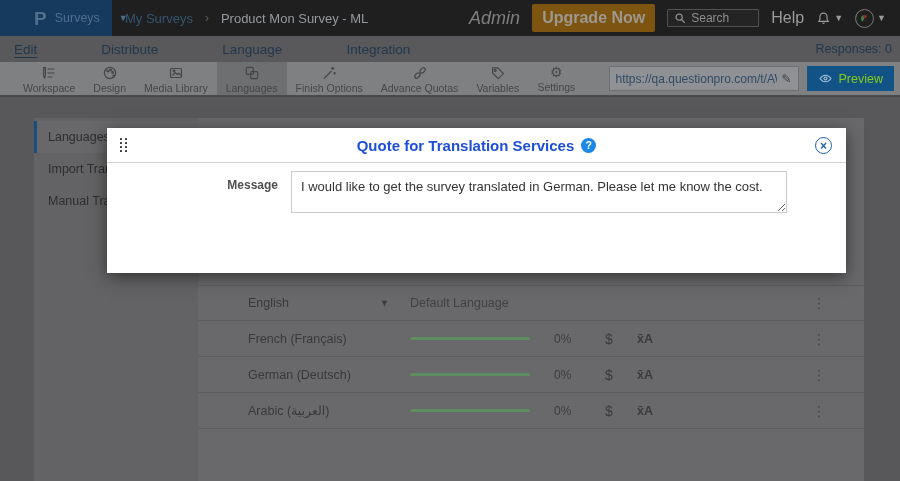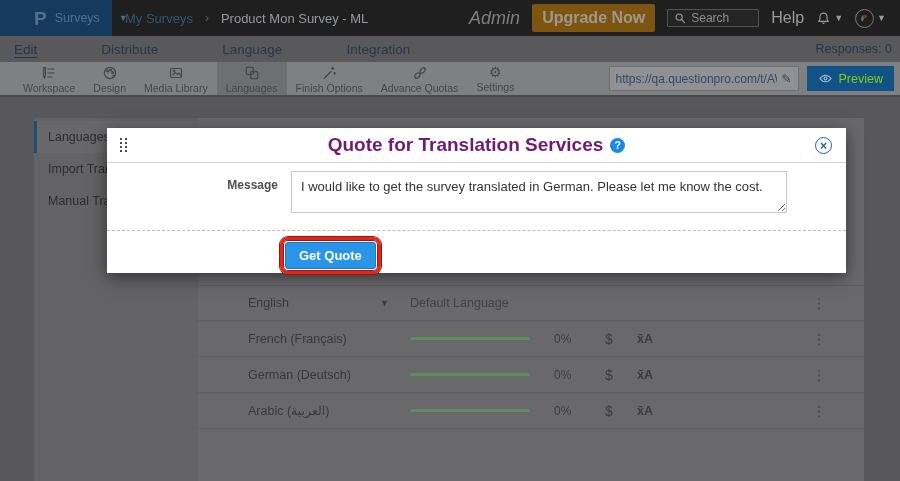--- a/index.html
+++ b/index.html
@@ -81,21 +81,21 @@
 
   
   .modal { position:absolute; left:107px; top:128px; width:739px; height:145px; background:#ffffff;
            box-shadow:0 4px 16px rgba(0,0,0,0.5); z-index:20; }
   .modal-header { position:relative; height:35px; border-bottom:1px solid #d2d2d2;
                   display:flex; align-items:center; justify-content:center; }
   .drag-dots { position:absolute; left:13px; top:10px; width:8px; height:14px; cursor:move; }
   .drag-dots i { position:absolute; width:2px; height:2px; background:#3a3a3a; border-radius:0.5px;
                  box-shadow:5px 0 0 #3a3a3a, 0 4px 0 #3a3a3a, 5px 4px 0 #3a3a3a,
                             0 8px 0 #3a3a3a, 5px 8px 0 #3a3a3a, 0 12px 0 #3a3a3a, 5px 12px 0 #3a3a3a; }
-  .modal-title { font-size:19px; font-weight:bold; color:#701a75; }
+  .modal-title { font-size:15px; font-weight:bold; color:#1d4ed8; }
   .help-icon { display:inline-flex; align-items:center; justify-content:center; width:15px; height:15px;
                border-radius:50%; background:#1b87e6; color:#fff; font-size:10.5px; font-weight:bold;
                margin-left:7px; cursor:pointer; }
   .close-icon { position:absolute; right:14px; top:9px; width:17px; height:17px; border-radius:50%;
                 border:1.6px solid #1d5fa8; color:#1d5fa8; display:flex; align-items:center;
                 justify-content:center; font-size:12px; font-weight:bold; cursor:pointer; line-height:1; }
   .modal-body { display:flex; align-items:flex-start; padding-top:8px; height:67px; }
   .field-label { flex:0 0 184px; text-align:right; padding:7px 13px 0 0;
                  font-size:12px; font-weight:bold; color:#4f4f4f; }
   .message-input { width:496px; height:42px; border:1px solid #c9c9c9; resize:both;
@@ -198,20 +198,27 @@
         <path d="M11.8 1.8v3.2M10.2 3.4h3.2M13.6 7v2.4M12.4 8.2h2.4"></path>
       </svg>
       <span>Finish Options</span>
     </div>
     <div class="tool-item">
       <svg width="16" height="16" viewBox="0 0 16 16">
         <ellipse cx="5.4" cy="10.6" rx="3.1" ry="2" transform="rotate(-45 5.4 10.6)"></ellipse>
         <ellipse cx="10.6" cy="5.4" rx="3.1" ry="2" transform="rotate(-45 10.6 5.4)"></ellipse>
       </svg>
       <span>Advance Quotas</span>
+    </div>
+    <div class="tool-item">
+      <svg width="16" height="16" viewBox="0 0 16 16">
+        <path d="M2.6 8V2.9h5.1l5.7 5.7-5.1 5.1z"></path>
+          <circle cx="5.2" cy="5.4" r="1"></circle>
+      </svg>
+      <span>Variables</span>
     </div>
     <div class="tool-item">
       <span class="gear-glyph">⚙</span>
       <span>Settings</span>
     </div>
     <div class="url-group">
       <div class="url-box">
         <span class="url-text">https://qa.questionpro.com/t/AW</span>
         <span class="pencil">✎</span>
       </div>
@@ -283,20 +290,15 @@
           <i></i>
         </span>
       <span class="modal-title">Quote for Translation Services</span>
       <span class="help-icon">?</span>
       <span class="close-icon">×</span>
     </div>
     <div class="modal-body">
       <div class="field-label">Message</div>
       <textarea class="message-input" style="">I would like to get the survey translated in German. Please let me know the cost.</textarea>
     </div>
-    <div class="modal-footer">
-      <span class="ring">
-        <button class="get-quote-btn">Get Quote</button>
-      </span>
-    </div>
   </div>
 
 </div>
 
 </body></html>

